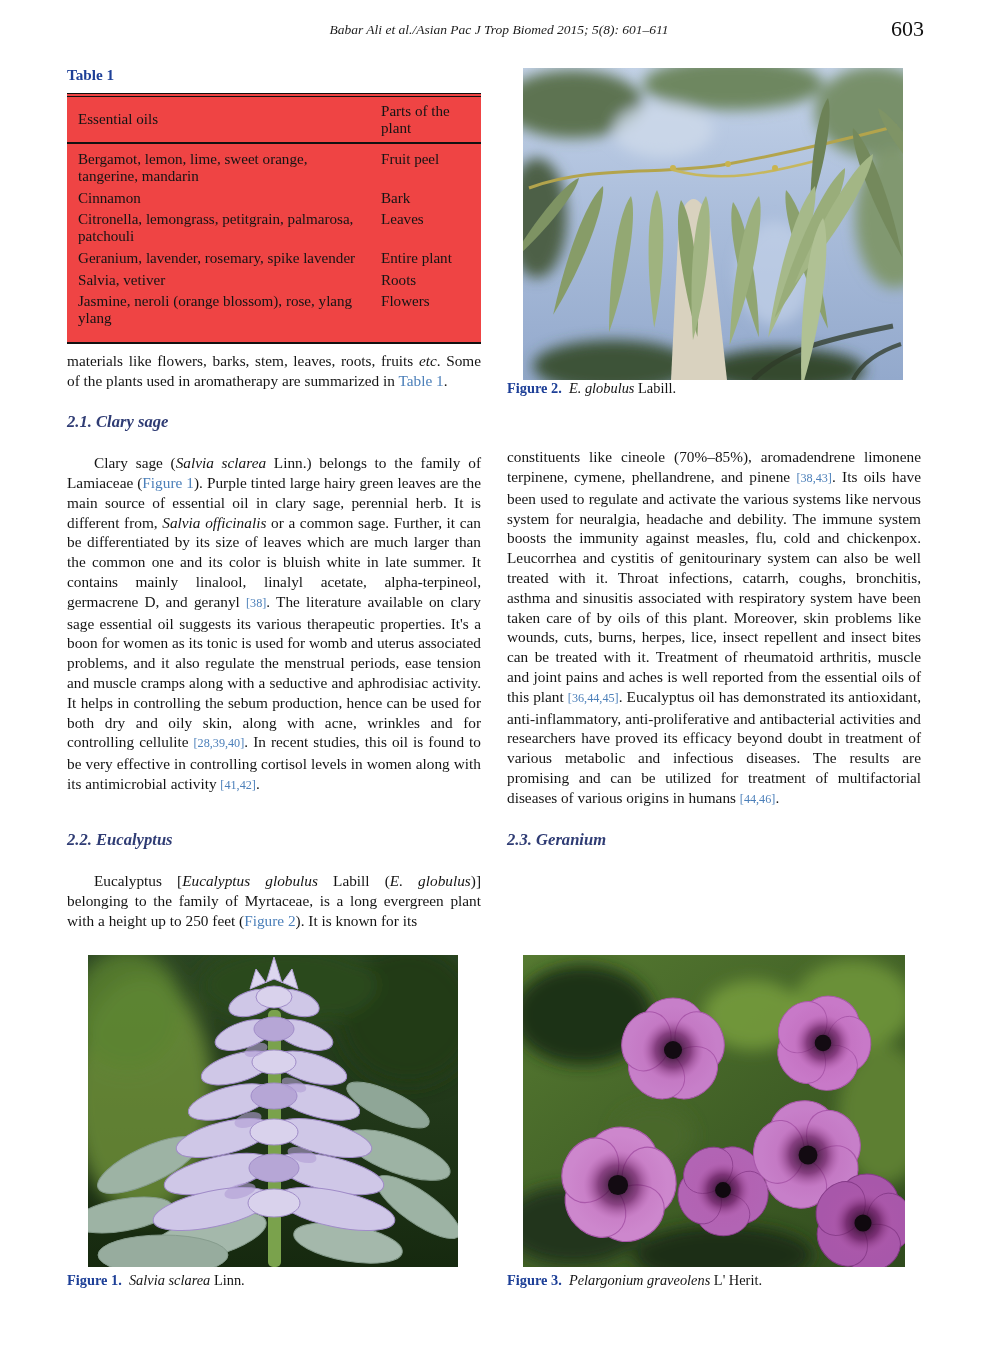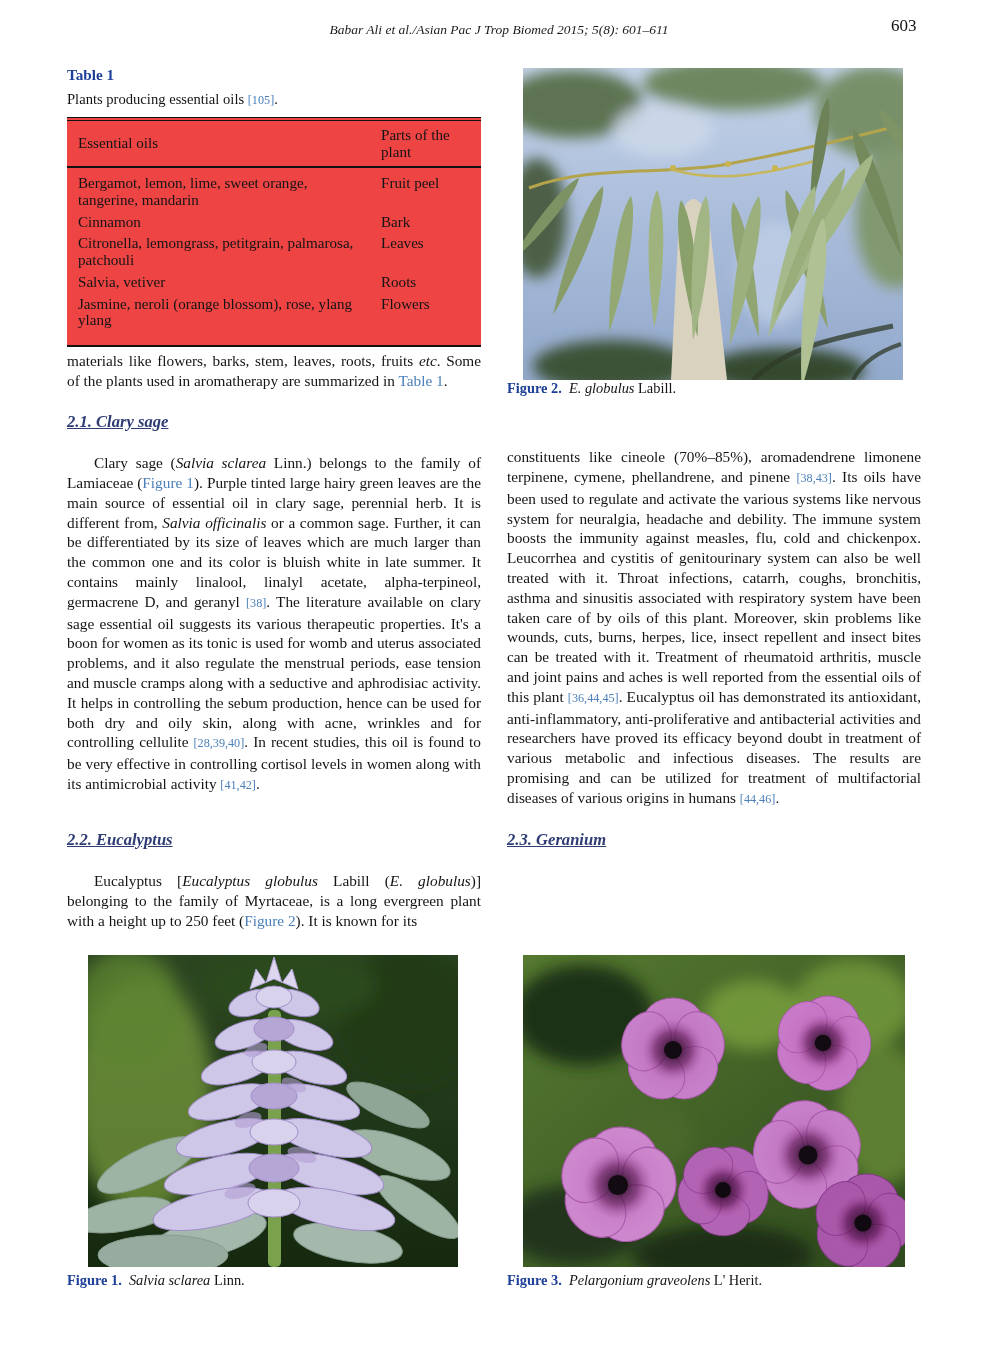--- a/index.html
+++ b/index.html
@@ -1,82 +1,83 @@
 <!DOCTYPE html>
 <html><head>
 <meta charset="utf-8">
 <style>
   html,body{margin:0;padding:0;background:#ffffff;}
   .page{position:relative;width:982px;height:1364px;background:#ffffff;overflow:hidden;
         font-family:"Liberation Serif", serif;color:#141414;}
   .running-head{position:absolute;top:22px;left:8px;width:100%;text-align:center;
         font-style:italic;font-size:13.5px;color:#1c1c1c;}
-  .page-number{position:absolute;top:16px;left:891px;font-size:17px;color:#111;}
+  .page-number{position:absolute;top:16px;left:891px;font-size:22px;color:#111;}
 
   
   .table-section{position:absolute;left:67px;top:66px;width:414px;}
   .table-label{font-weight:bold;color:#1d3f97;font-size:15.2px;}
   .table-caption{font-size:14.6px;margin-top:7px;color:#141414;}
   .ref{color:#4b7fb9;font-size:12.2px;}
   table.data-table{margin-top:9px;width:100%;border-collapse:collapse;background:#ef4444;
         border-top:4px double #111;border-bottom:2.5px solid #111;
         font-size:15.1px;line-height:16.6px;}
   table.data-table th{font-weight:normal;text-align:left;padding:6px 4px 6px 11px;
         border-bottom:2px solid #111;font-size:15.1px;}
   table.data-table td{padding:2.6px 4px 2.6px 11px;vertical-align:top;}
   td.col-oils,th.col-oils{width:288px;}
   tr.first-row td{padding-top:7px;}
   tr.last-row td{padding-bottom:16px;}
 
   
   .para{position:absolute;width:414px;text-align:justify;font-size:15.3px;line-height:19.8px;color:#141414;}
   .indent{text-indent:27px;}
-  .sec-heading{position:absolute;font-size:16.6px;font-style:italic;color:#2f3c74;text-decoration:underline;}
+  .sec-heading{position:absolute;font-size:16.6px;font-style:italic;color:#2f3c74;}
   .it{font-style:italic;}
   .xref{color:#4b7fb9;cursor:pointer;}
 
   
   .fig{position:absolute;}
   .fig svg{display:block;}
   .caption{position:absolute;font-size:14.4px;color:#141414;}
   .cap-label{font-weight:bold;color:#1d3f97;margin-right:7px;}
   .species{font-style:italic;}
 </style>
 </head>
 <body>
 
 <div class="page">
 
   <div class="running-head">Babar Ali et al./Asian Pac J Trop Biomed 2015; 5(8): 601–611</div>
   <div class="page-number">603</div>
 
   <div class="table-section">
     <div class="table-label">Table 1</div>
-    <div class="table-caption">
-      <span>Plants producing essential oils </span><span class="ref">[105]</span><span>.</span>
-    </div>
     <table class="data-table">
       <thead>
         <tr>
           <th class="col-oils">Essential oils</th>
           <th>Parts of the plant</th>
         </tr>
       </thead>
       <tbody>
         <tr class="first-row">
           <td class="col-oils">Bergamot, lemon, lime, sweet orange, tangerine, mandarin</td>
           <td>Fruit peel</td>
         </tr>
         <tr>
           <td class="col-oils">Cinnamon</td>
           <td>Bark</td>
         </tr>
         <tr>
           <td class="col-oils">Citronella, lemongrass, petitgrain, palmarosa, patchouli</td>
           <td>Leaves</td>
+        </tr>
+        <tr>
+          <td class="col-oils">Geranium, lavender, rosemary, spike lavender</td>
+          <td>Entire plant</td>
         </tr>
         <tr>
           <td class="col-oils">Salvia, vetiver</td>
           <td>Roots</td>
         </tr>
         <tr class="last-row">
           <td class="col-oils">Jasmine, neroli (orange blossom), rose, ylang ylang</td>
           <td>Flowers</td>
         </tr>
       </tbody>

